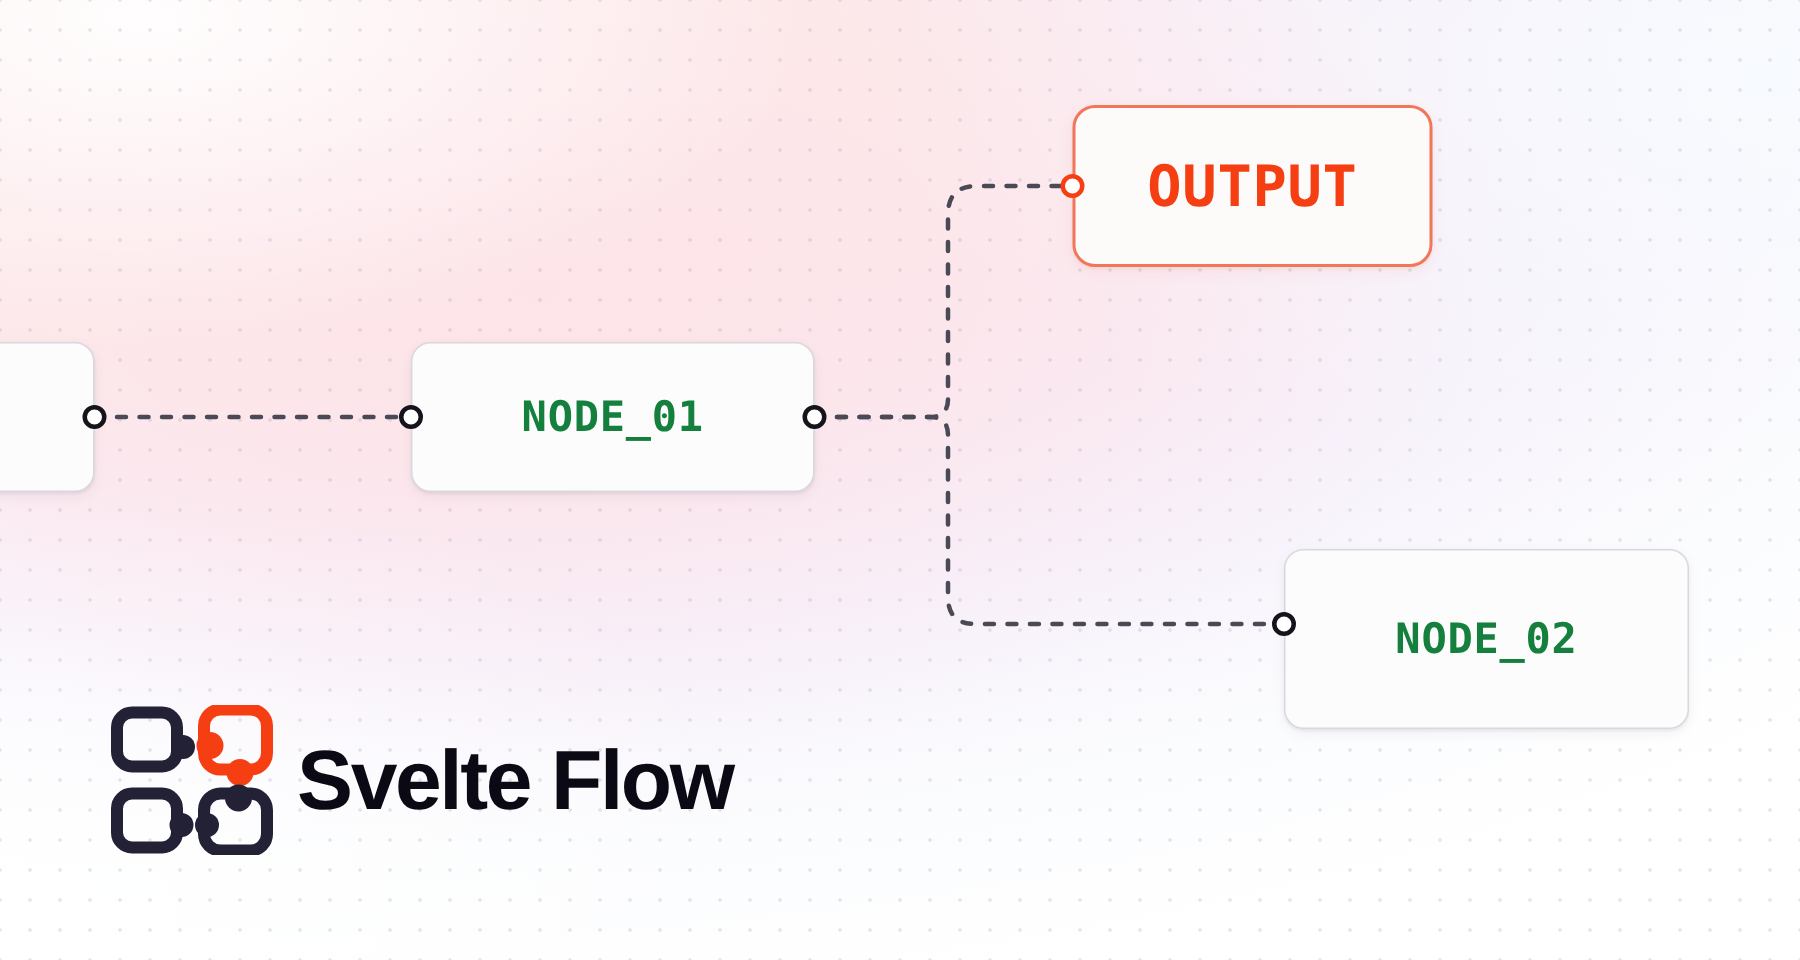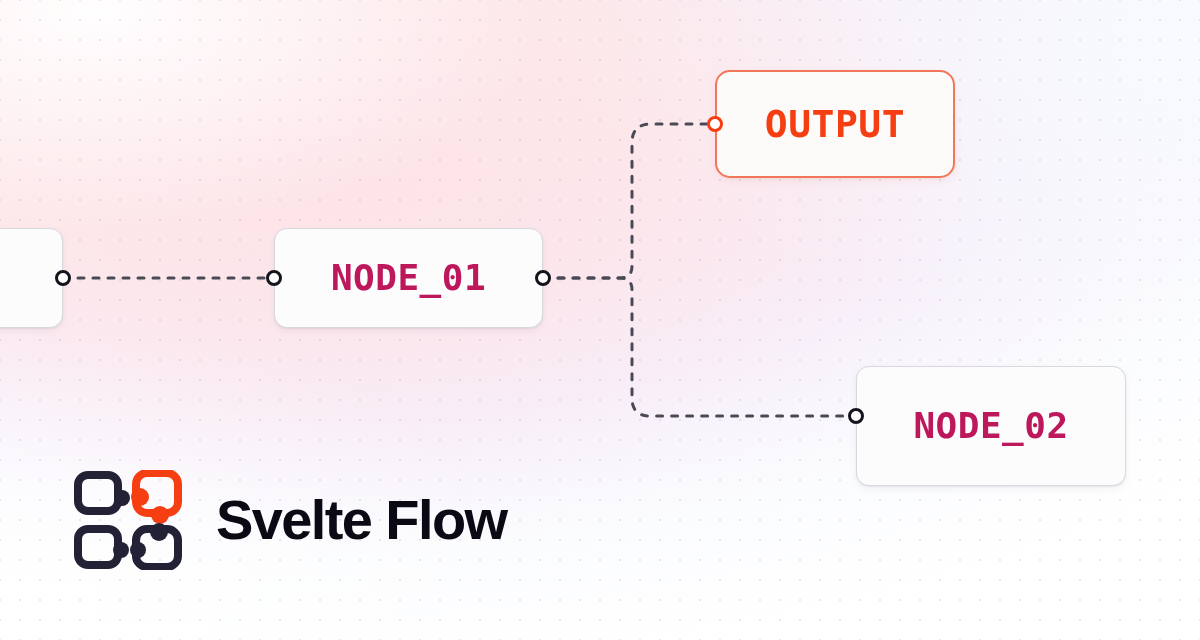--- a/index.html
+++ b/index.html
@@ -61,24 +61,24 @@
     display: flex;
     align-items: center;
     justify-content: center;
     border-radius: 13px;
     background: #fcfcfd;
     border: 1px solid #d8d8de;
     box-shadow: 0 1px 2px rgba(20,20,40,0.06), 0 3px 9px rgba(20,20,40,0.05);
   }
   .node-label {
     font-family: "DejaVu Sans Mono", monospace;
-    font-size: 36px;
+    font-size: 28px;
     font-weight: 700;
     letter-spacing: 0.5px;
-    color: #be185d;
+    color: #15803d;
     white-space: nowrap;
     line-height: 1;
   }
 
   #node-partial {
     left: -62px;
     top: 228px;
     width: 125px;
     height: 100px;
   }
@@ -129,21 +129,21 @@
     border-width: 3px;
   }
 
   
   #brand {
     position: absolute;
     left: 74px;
     top: 470px;
     display: flex;
     align-items: center;
-    gap: 34px;
+    gap: 16px;
   }
   #brand-mark {
     width: 108px;
     height: 100px;
     display: block;
   }
   #brand-text {
     font-family: "Liberation Sans", sans-serif;
     font-size: 56px;
     font-weight: 700;

